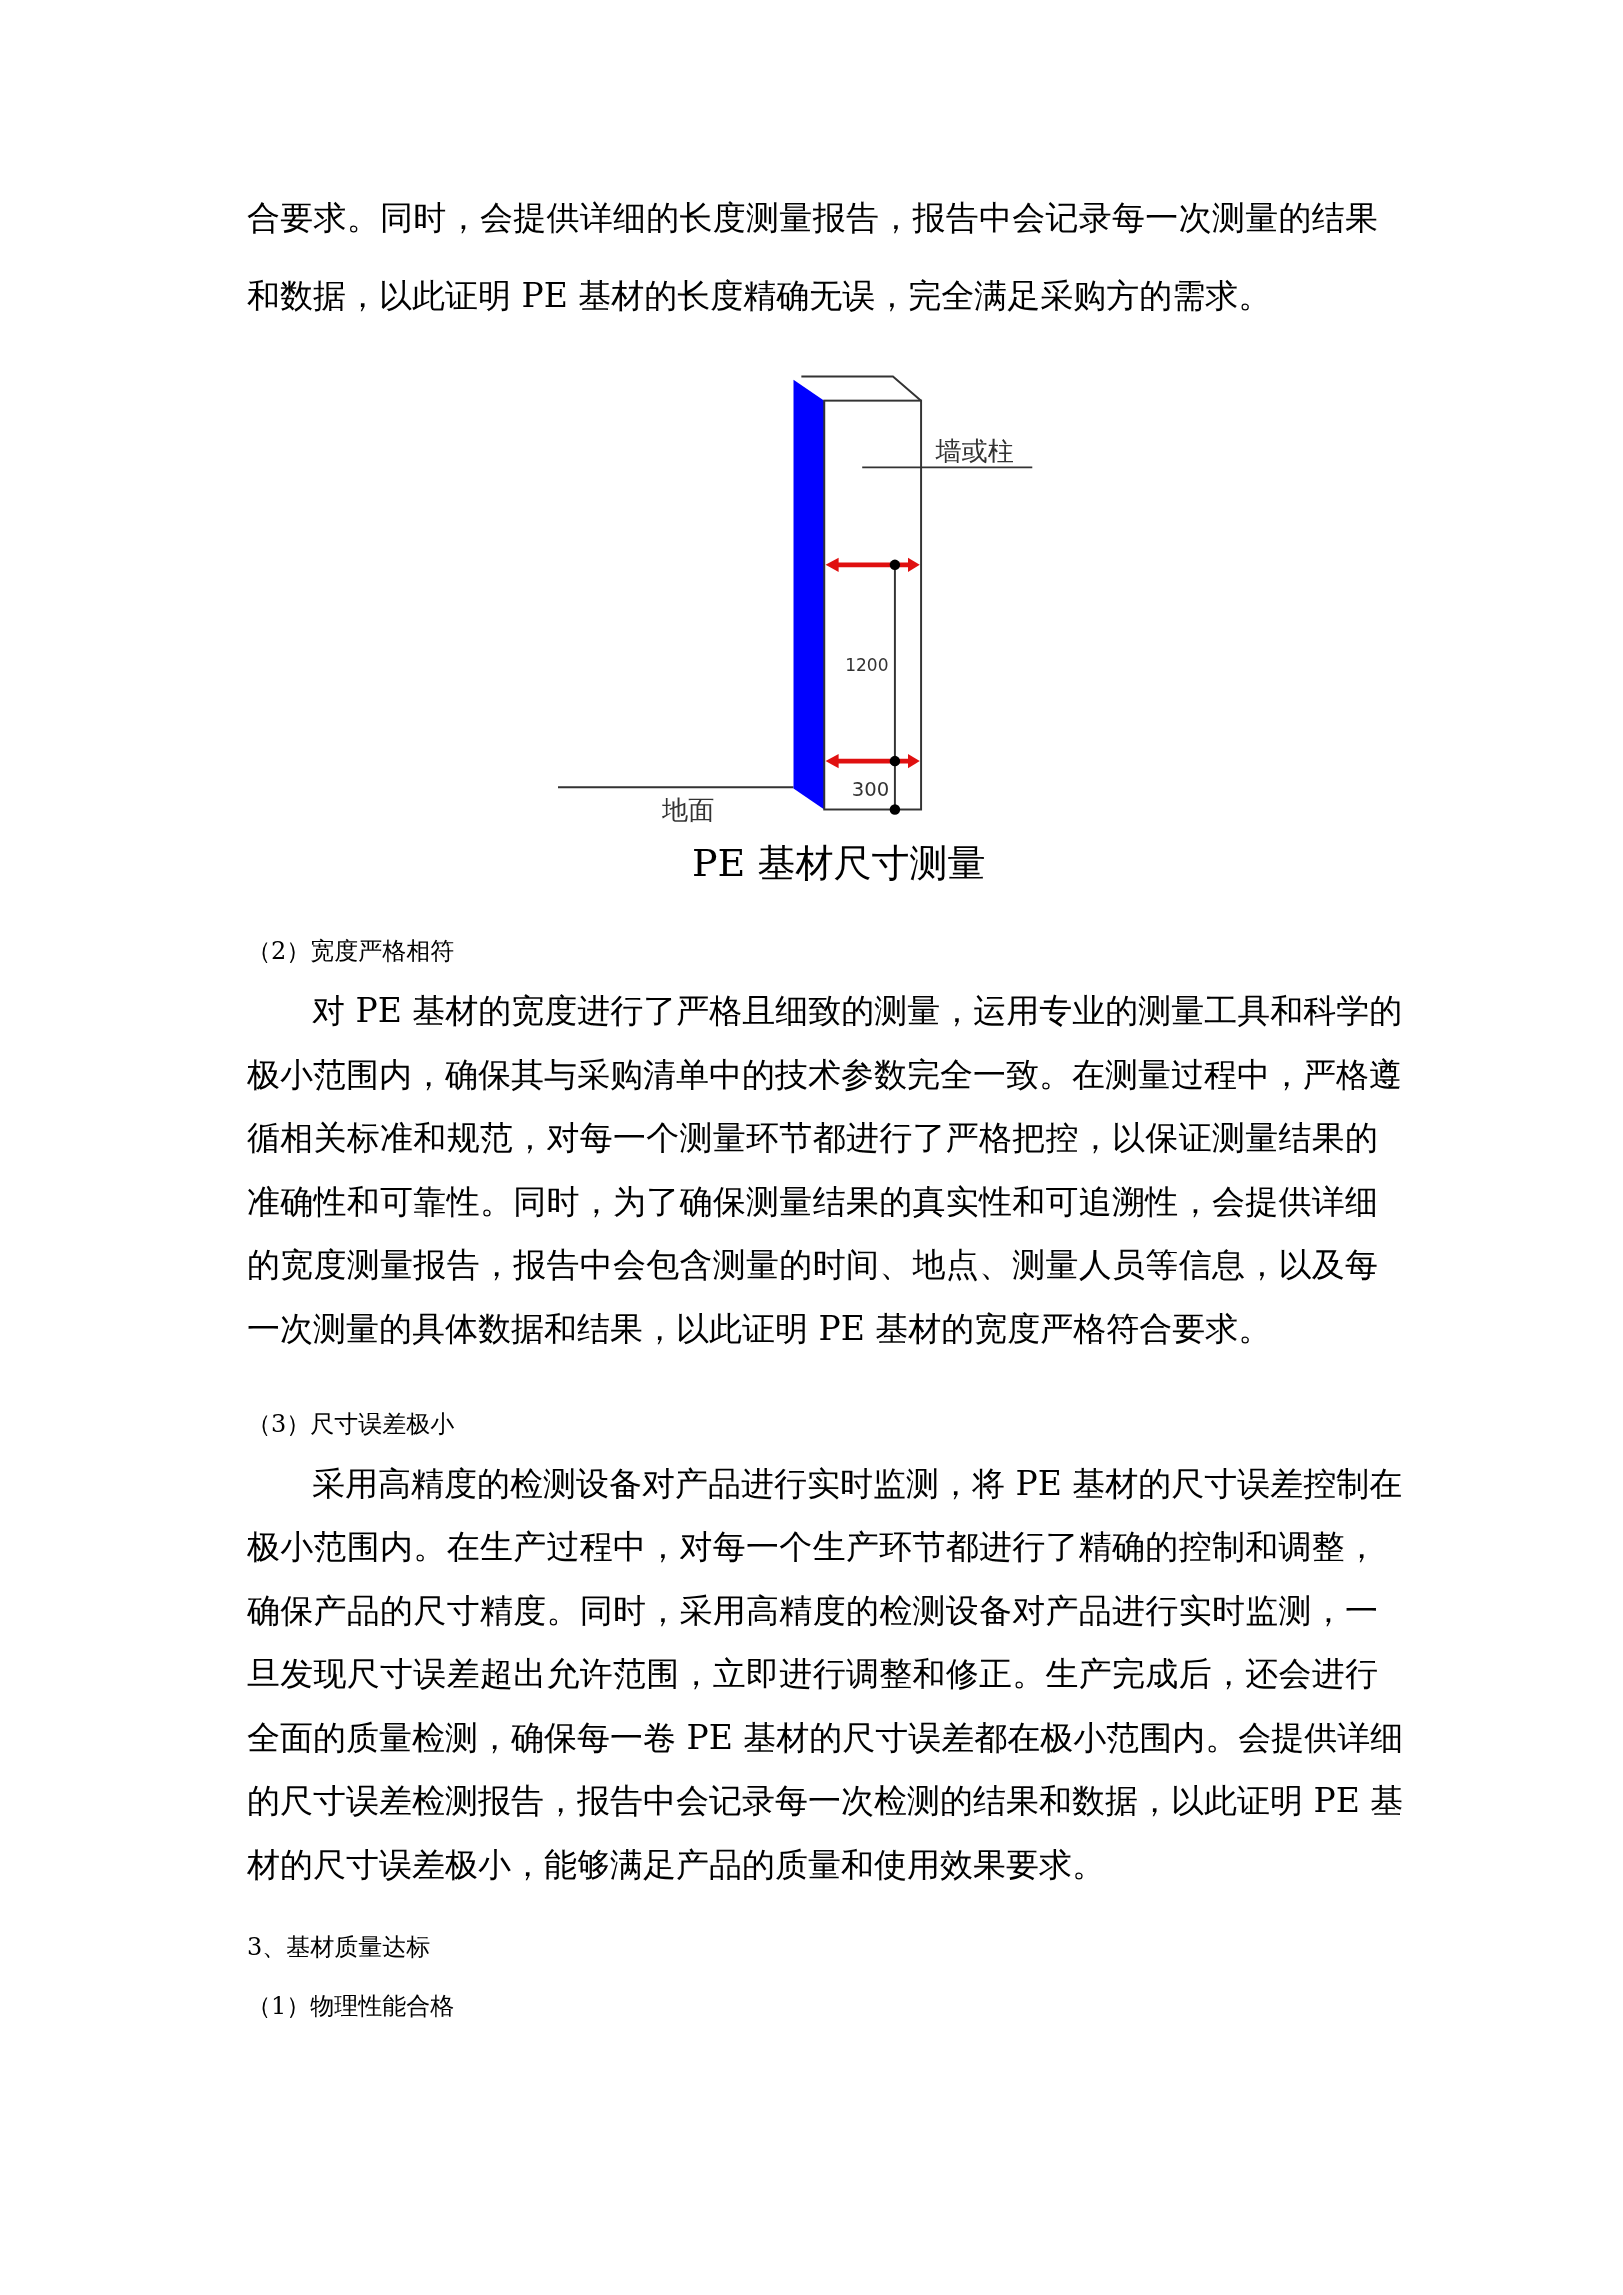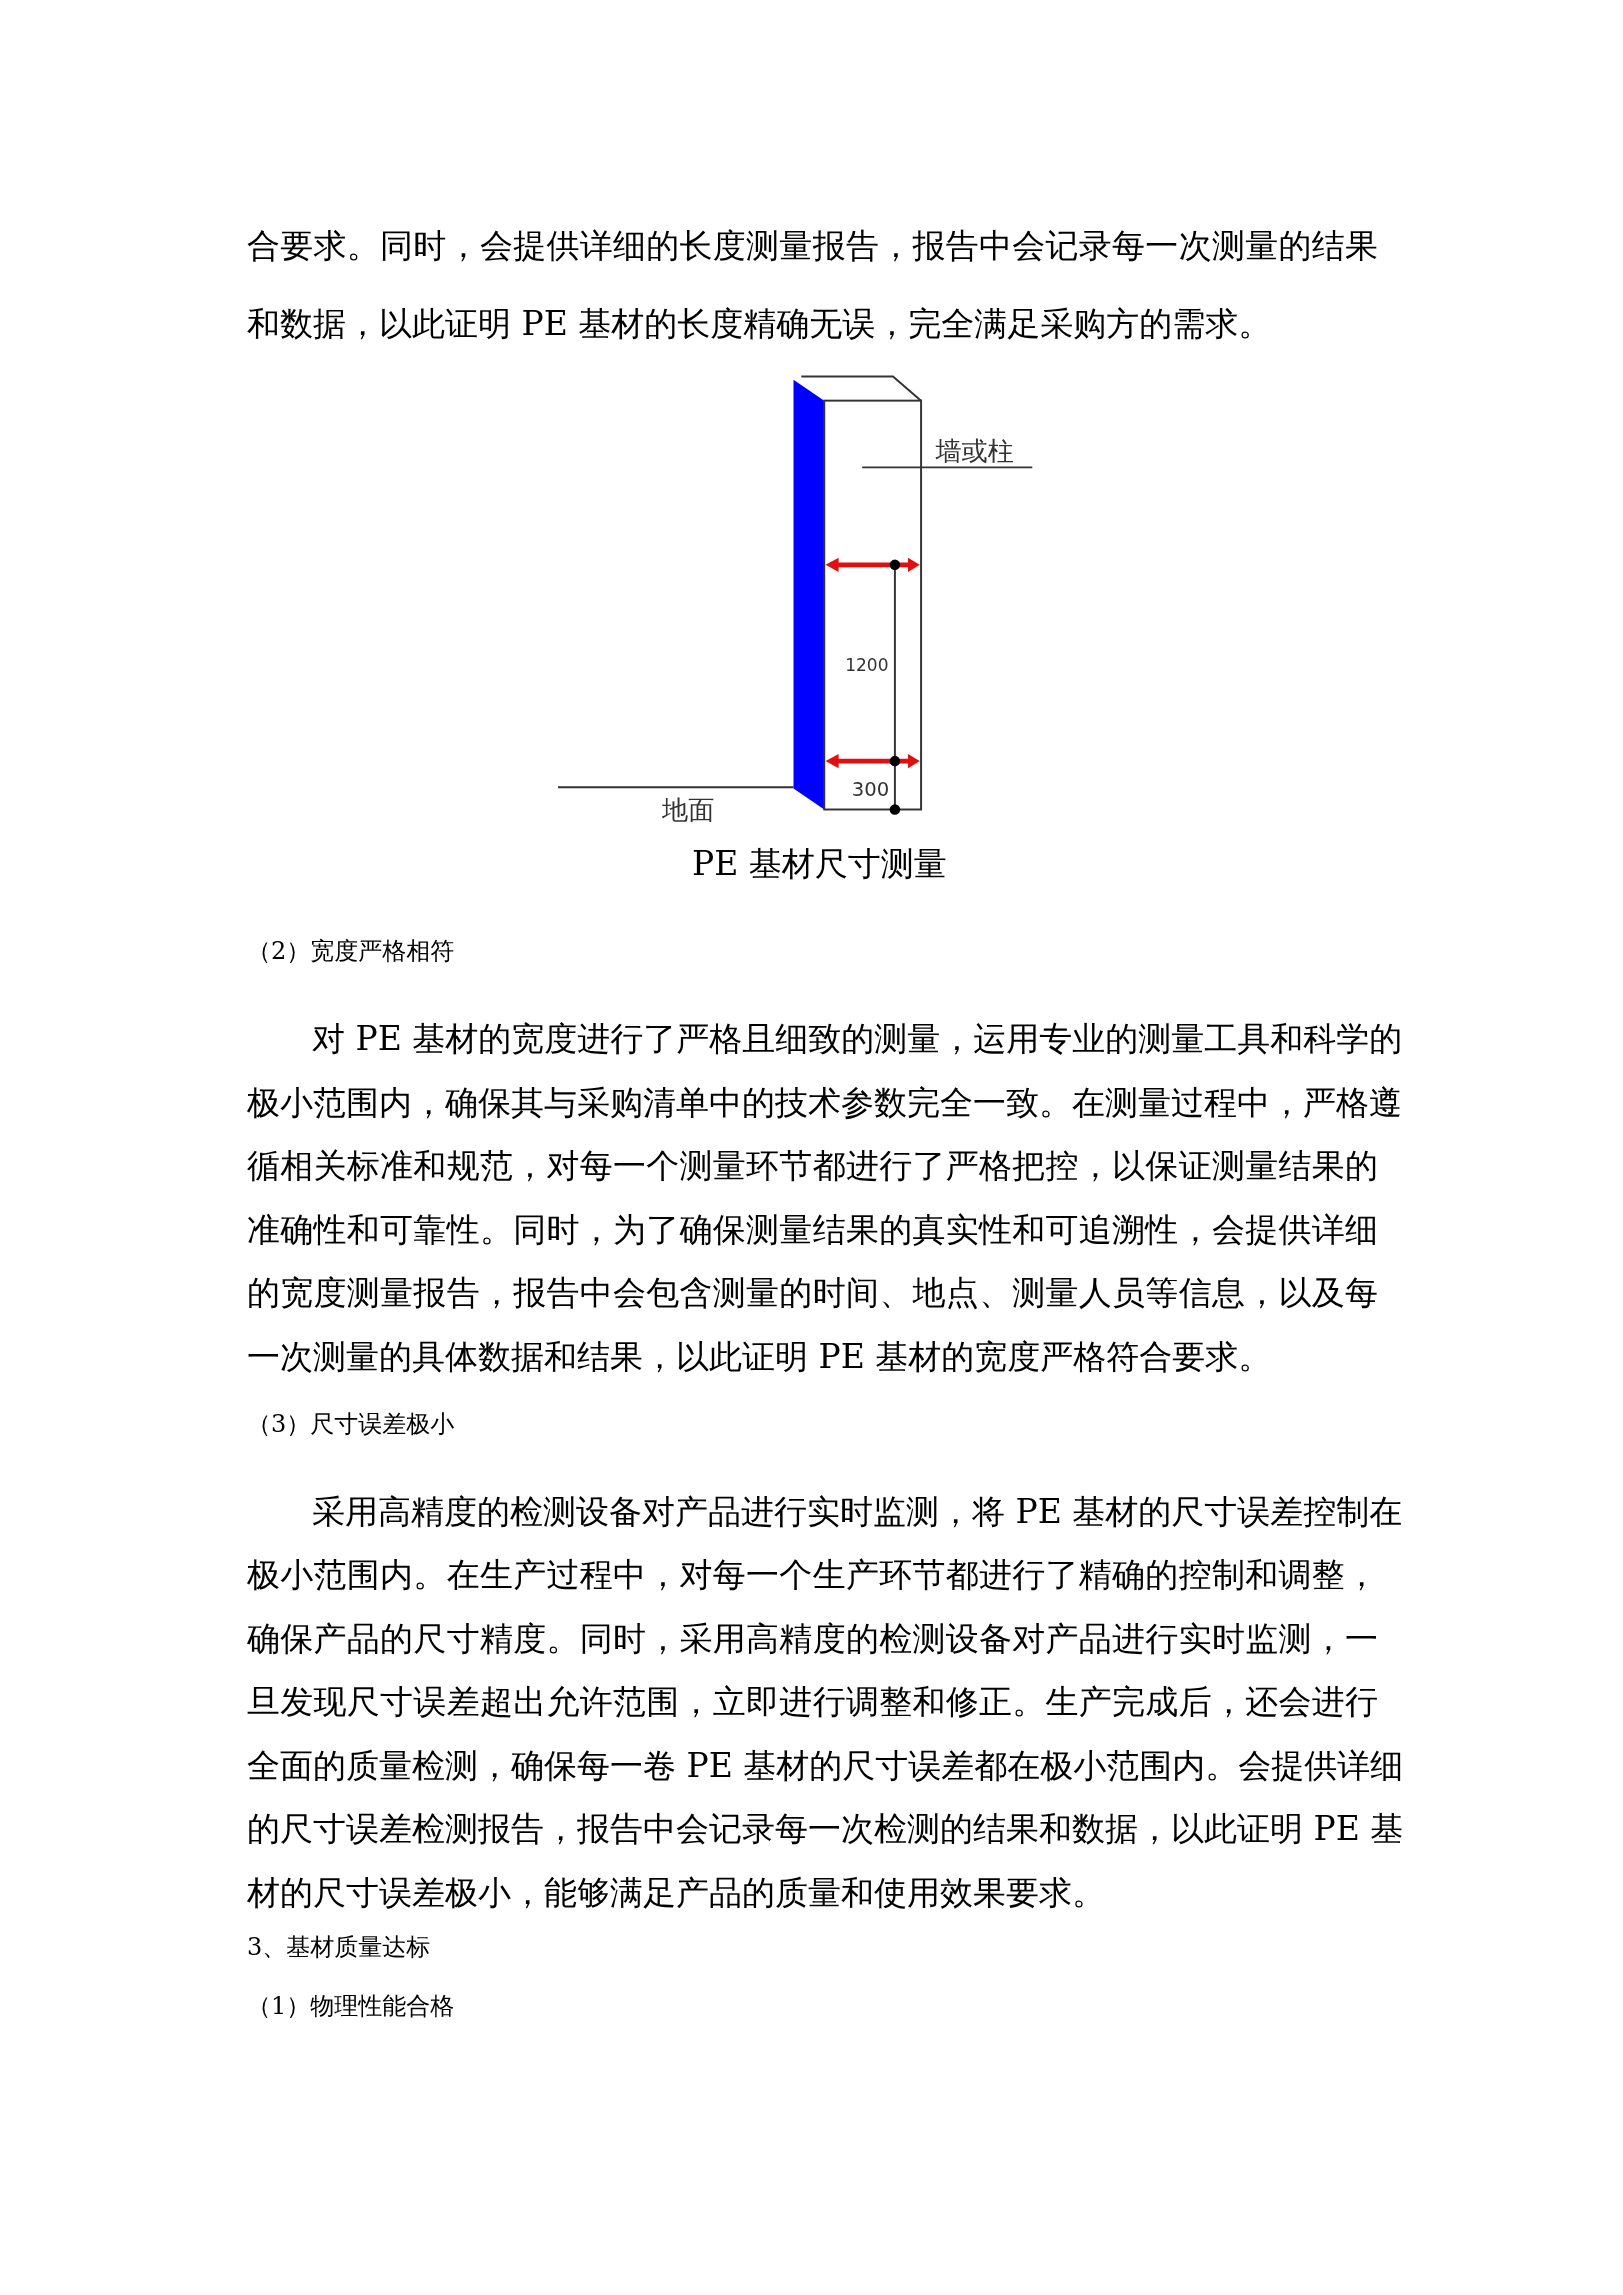--- a/index.html
+++ b/index.html
@@ -1,23 +1,23 @@
 <!DOCTYPE html>
 <html style="font-size:10.5px"><head>
 <meta charset="utf-8">
 <style>
   html, body { margin: 0; padding: 0; background: #ffffff; }
   body { width: 1623px; height: 2295px; position: relative; overflow: hidden;
          font-family: "DejaVu Serif", "Liberation Serif", serif; color: #000; }
   .line { position: absolute; left: 247px; width: 1131px; height: 39px; line-height: 39px;
-          font-size: 33px; white-space: nowrap; text-align: justify; text-align-last: justify; margin-top: 28px; }
+          font-size: 33px; white-space: nowrap; text-align: justify; text-align-last: justify; }
   .line.last { text-align-last: left; }
   .line.indent { left: 312px; width: 1065px; }
   .heading { position: absolute; font-size: 24px; line-height: 39px; height: 39px; white-space: nowrap; }
-  .caption { position: absolute; left: 692px; top: 844px; font-size: 33px; line-height: 39px; white-space: nowrap; }
+  .caption { position: absolute; left: 692px; top: 844px; font-size: 38px; line-height: 39px; white-space: nowrap; }
   .diagram { position: absolute; left: 0; top: 0; width: 1623px; height: 851px; pointer-events: none; }
   .diagram text { font-family: "DejaVu Sans", sans-serif; fill: #333; }
 </style>
 </head>
 <body>
 
 <div class="line" style="top:198px;">合要求。同时，会提供详细的长度测量报告，报告中会记录每一次测量的结果</div>
 <div class="line last" style="top:276px;">和数据，以此证明 PE 基材的长度精确无误，完全满足采购方的需求。</div>
 
 <svg class="diagram" viewBox="0 0 2481 1300" xmlns="http://www.w3.org/2000/svg">

